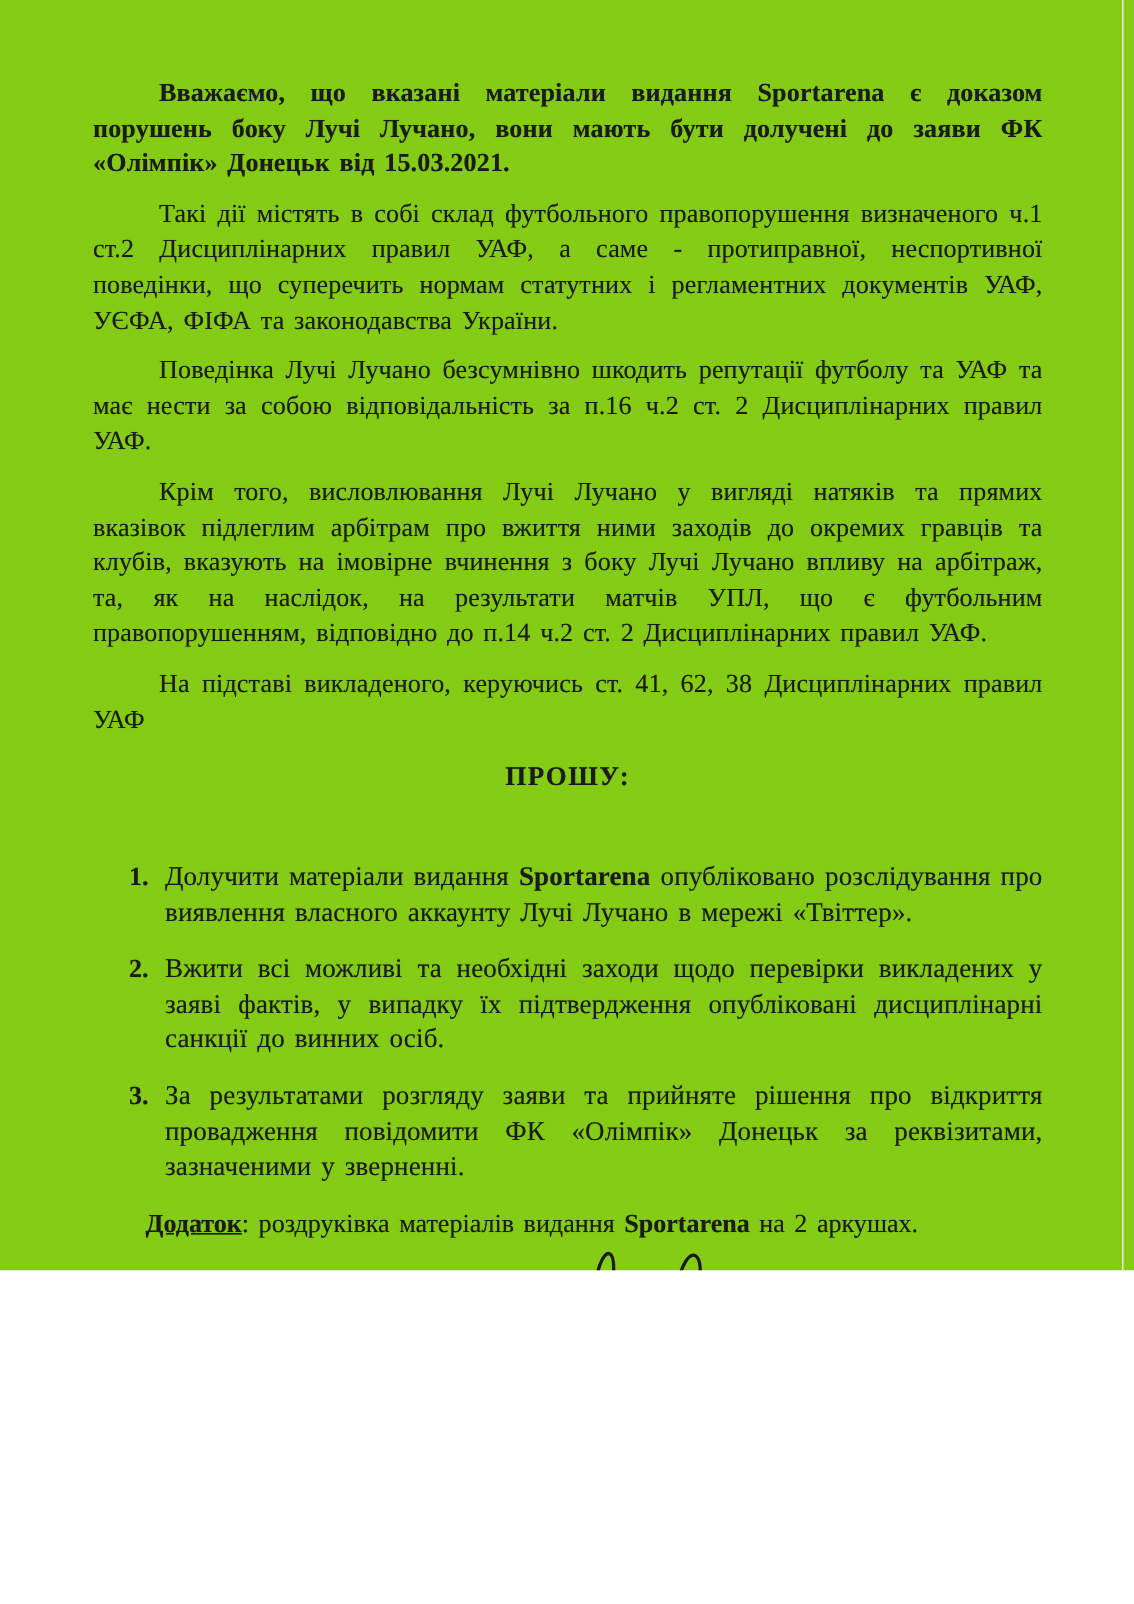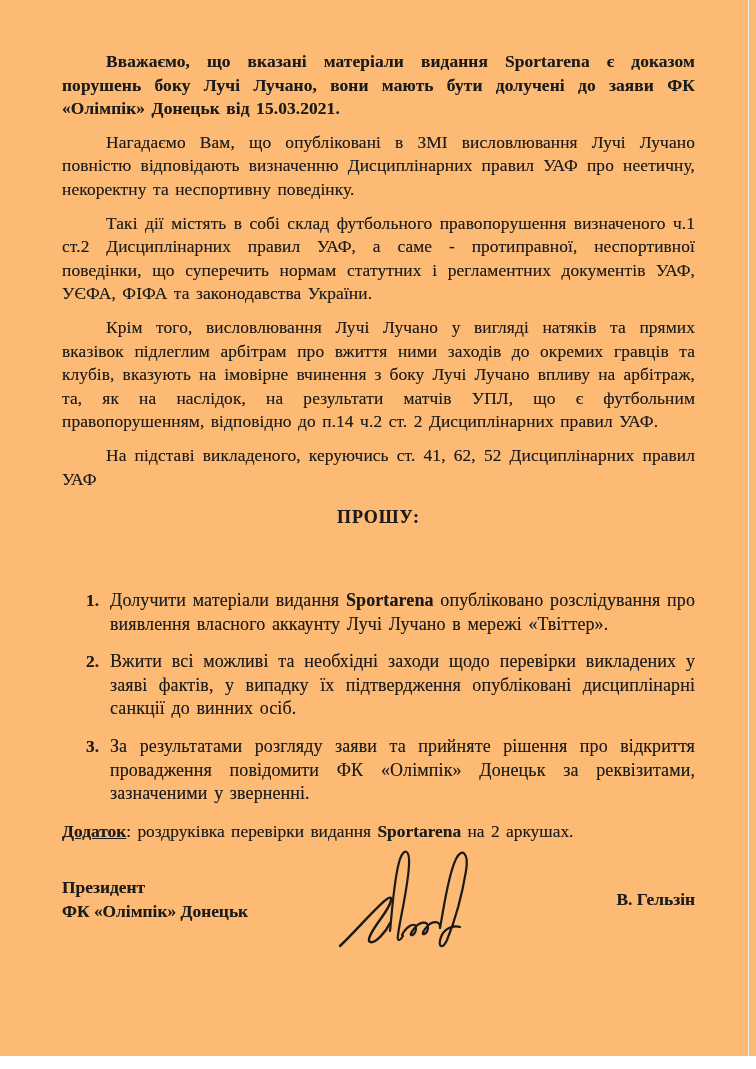--- a/index.html
+++ b/index.html
@@ -3,23 +3,23 @@
 <meta charset="utf-8">
 <style>
   html, body {
     margin: 0;
     padding: 0;
     background: #ffffff;
   }
   .page {
     position: relative;
     width: 756px;
-    height: 1056px;
+    height: 847px;
     margin: 0 auto;
-    background: #fdba74;
+    background: #84cc16;
     box-sizing: border-box;
     padding: 50px 61px 0 62px;
     font-family: "Liberation Serif", "DejaVu Serif", serif;
     color: #1b1b1b;
     overflow: hidden;
     text-shadow: 0 0 0.5px rgba(20,20,20,0.45);
   }
   .scan-edge {
     position: absolute;
     top: 0;
@@ -32,21 +32,21 @@
     margin: 0 0 10px 0;
     font-size: 17.4px;
     line-height: 23.6px;
     text-align: justify;
     text-indent: 44px;
     word-spacing: 2px;
     letter-spacing: 0.1px;
   }
   .bold { font-weight: bold; }
   .request-heading {
-    margin: 14px 0 60px 0;
+    margin: 14px 0 44px 0;
     font-size: 18px;
     line-height: 24px;
     font-weight: bold;
     text-align: center;
     letter-spacing: 1px;
     text-indent: 0;
   }
   .request-list {
     margin: 0 0 0 24px;
   }
@@ -70,20 +70,21 @@
   }
   .attachment-line {
     margin: 4px 0 0 0;
     font-size: 17.4px;
     line-height: 23.6px;
     word-spacing: 2px;
   }
   .attachment-label {
     font-weight: bold;
     text-decoration: underline;
+    margin-left: 35px;
   }
   .signature-block {
     display: flex;
     align-items: flex-start;
     margin-top: 32px;
   }
   .signer-role {
     flex: 0 0 250px;
     font-weight: bold;
     font-size: 17.4px;
@@ -108,29 +109,29 @@
     text-align: right;
   }
 </style>
 </head>
 <body>
 
 <div class="page">
 
   <p class="para bold">Вважаємо, що вказані матеріали видання Sportarena є доказом порушень боку Лучі Лучано, вони мають бути долучені до заяви ФК «Олімпік» Донецьк від 15.03.2021.</p>
 
-  <p class="para">Нагадаємо Вам, що опубліковані в ЗМІ висловлювання Лучі Лучано повністю відповідають визначенню Дисциплінарних правил УАФ про неетичну, некоректну та неспортивну поведінку.</p>
 
   <p class="para">Такі дії містять в собі склад футбольного правопорушення визначеного ч.1 ст.2 Дисциплінарних правил УАФ, а саме - протиправної, неспортивної поведінки, що суперечить нормам статутних і регламентних документів УАФ, УЄФА, ФІФА та законодавства України.</p>
 
 
+  <p class="para">Поведінка Лучі Лучано безсумнівно шкодить репутації футболу та УАФ та має нести за собою відповідальність за п.16 ч.2 ст. 2 Дисциплінарних правил УАФ.</p>
 
   <p class="para">Крім того, висловлювання Лучі Лучано у вигляді натяків та прямих вказівок підлеглим арбітрам про вжиття ними заходів до окремих гравців та клубів, вказують на імовірне вчинення з боку Лучі Лучано впливу на арбітраж, та, як на наслідок, на результати матчів УПЛ, що є футбольним правопорушенням, відповідно до п.14 ч.2 ст. 2 Дисциплінарних правил УАФ.</p>
 
-  <p class="para">На підставі викладеного, керуючись ст. 41, 62, 52 Дисциплінарних правил УАФ</p>
+  <p class="para">На підставі викладеного, керуючись ст. 41, 62, 38 Дисциплінарних правил УАФ</p>
 
   <p class="para request-heading">ПРОШУ:</p>
 
   <div class="request-list">
 
     <div class="request-item">
       <span class="item-number">1.</span>
       <span class="item-text"><span>Долучити матеріали видання </span><span class="bold">Sportarena</span><span> опубліковано розслідування про виявлення власного аккаунту Лучі Лучано в мережі «Твіттер».</span></span>
     </div>
 
@@ -139,21 +140,21 @@
       <span class="item-text">Вжити всі можливі та необхідні заходи щодо перевірки викладених у заяві фактів, у випадку їх підтвердження опубліковані дисциплінарні санкції до винних осіб.</span>
     </div>
 
     <div class="request-item">
       <span class="item-number">3.</span>
       <span class="item-text">За результатами розгляду заяви та прийняте рішення про відкриття провадження повідомити ФК «Олімпік» Донецьк за реквізитами, зазначеними у зверненні.</span>
     </div>
 
   </div>
 
-  <p class="attachment-line"><span class="attachment-label">Додаток</span><span>: роздруківка перевірки видання </span><span class="bold">Sportarena</span><span> на 2 аркушах.</span></p>
+  <p class="attachment-line"><span class="attachment-label">Додаток</span><span>: роздруківка матеріалів видання </span><span class="bold">Sportarena</span><span> на 2 аркушах.</span></p>
 
   <div class="signature-block">
 
     <div class="signer-role">
       <div>Президент</div>
       <div>ФК «Олімпік» Донецьк</div>
     </div>
 
     <div class="signature-wrap">
       <svg width="160" height="112" viewBox="0 0 160 112" fill="none" stroke="#1a1a1a" stroke-linecap="round" stroke-linejoin="round">

